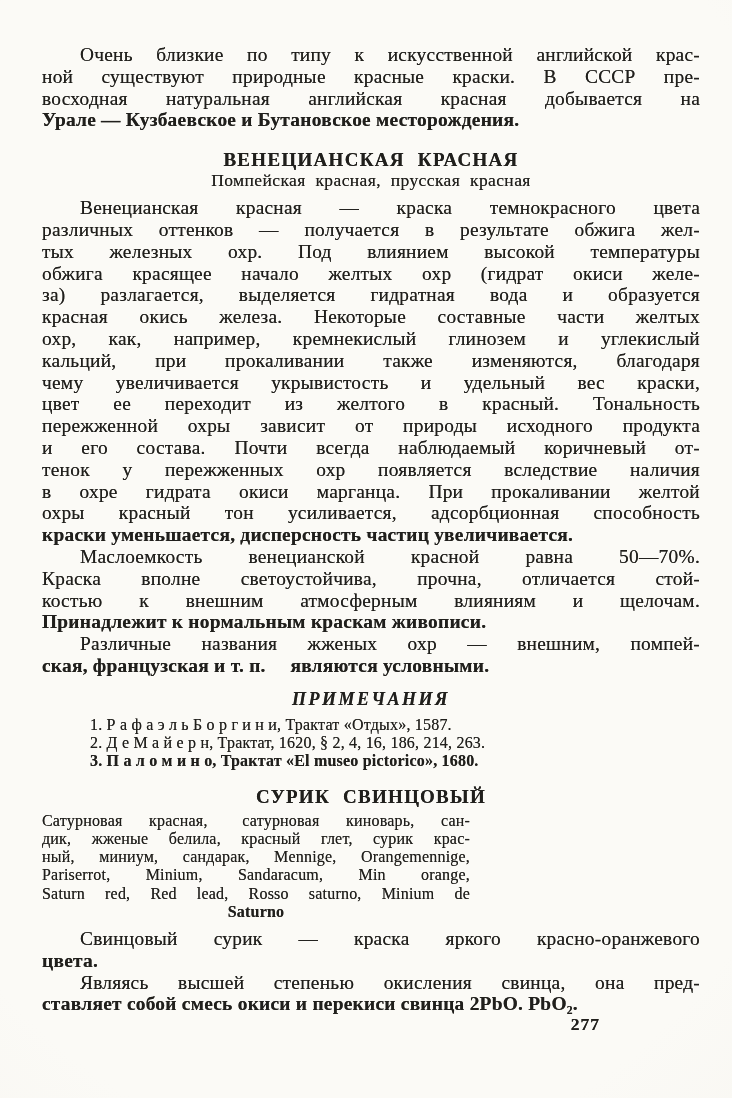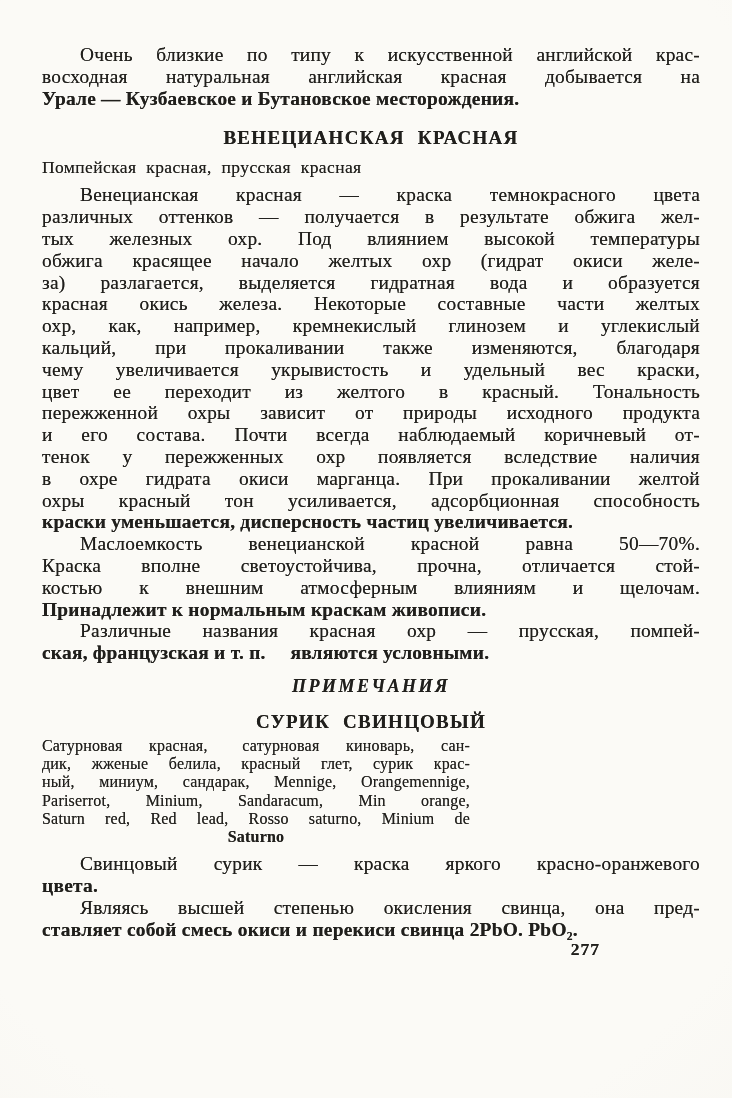--- a/index.html
+++ b/index.html
@@ -46,23 +46,23 @@
     font-size: 19px;
     font-weight: bold;
     line-height: 20px;
     text-align: center;
     letter-spacing: 1.3px;
     word-spacing: 7px;
     text-shadow: 0 0 0.6px rgba(25,24,20,0.8);
   }
   .h-main.h2 { margin-top: 17px; }
   .h-sub {
-    margin-top: 9px;
     font-size: 17.5px;
     line-height: 20px;
+    text-align: center;
     letter-spacing: 0.4px;
     word-spacing: 5px;
     text-shadow: 0 0 0.6px rgba(25,24,20,0.7);
   }
   .para.body { margin-top: 7px; }
   .para.first { margin-top: 0; }
   .para.flush { margin-top: 0; }
   .notes-title {
     margin-top: 13px;
     font-size: 18px;
@@ -103,20 +103,21 @@
   }
 </style>
 </head>
 <body>
 
 <div class="page">
   <div class="text-block">
 
     <div class="para body first">
         <div class="line indent">Очень близкие по типу к искусственной английской крас-</div>
+        <div class="line">ной существуют природные красные краски. В СССР пре-</div>
         <div class="line">восходная натуральная английская красная добывается на</div>
         <div class="line last">Урале — Кузбаевское и Бутановское месторождения.</div>
       </div>
 
     <h2 class="h-main">ВЕНЕЦИАНСКАЯ КРАСНАЯ</h2>
 
     <div class="h-sub">Помпейская красная, прусская красная</div>
 
     <div class="para body">
         <div class="line indent">Венецианская красная — краска темнокрасного цвета</div>
@@ -138,26 +139,31 @@
       </div>
 
     <div class="para flush">
         <div class="line indent">Маслоемкость венецианской красной равна 50—70%.</div>
         <div class="line">Краска вполне светоустойчива, прочна, отличается стой-</div>
         <div class="line">костью к внешним атмосферным влияниям и щелочам.</div>
         <div class="line last">Принадлежит к нормальным краскам живописи.</div>
       </div>
 
     <div class="para flush">
-        <div class="line indent">Различные названия красная охр — прусская, помпей-</div>
+        <div class="line indent">Различные названия жженых охр — внешним, помпей-</div>
         <div class="line last">ская, французская и т. п.  являются условными.</div>
       </div>
 
     <div class="notes-title">ПРИМЕЧАНИЯ</div>
 
+    <div class="notes">
+        <div class="line">1. Р а ф а э л ь  Б о р г и н и, Трактат «Отдых», 1587.</div>
+        <div class="line">2. Д е  М а й е р н, Трактат, 1620, § 2, 4, 16, 186, 214, 263.</div>
+        <div class="line last">3. П а л о м и н о, Трактат «El museo pictorico», 1680.</div>
+      </div>
 
     <h2 class="h-main h2">СУРИК СВИНЦОВЫЙ</h2>
 
     <div class="syn">
         <div class="line">Сатурновая красная,  сатурновая киноварь, сан-</div>
         <div class="line">дик, жженые белила, красный глет, сурик крас-</div>
         <div class="line">ный, миниум, сандарак, Mennige, Orangemennige,</div>
         <div class="line">Pariserrot, Minium, Sandaracum, Min orange,</div>
         <div class="line">Saturn red, Red lead, Rosso saturno, Minium de</div>
         <div class="line last">Saturno</div>

